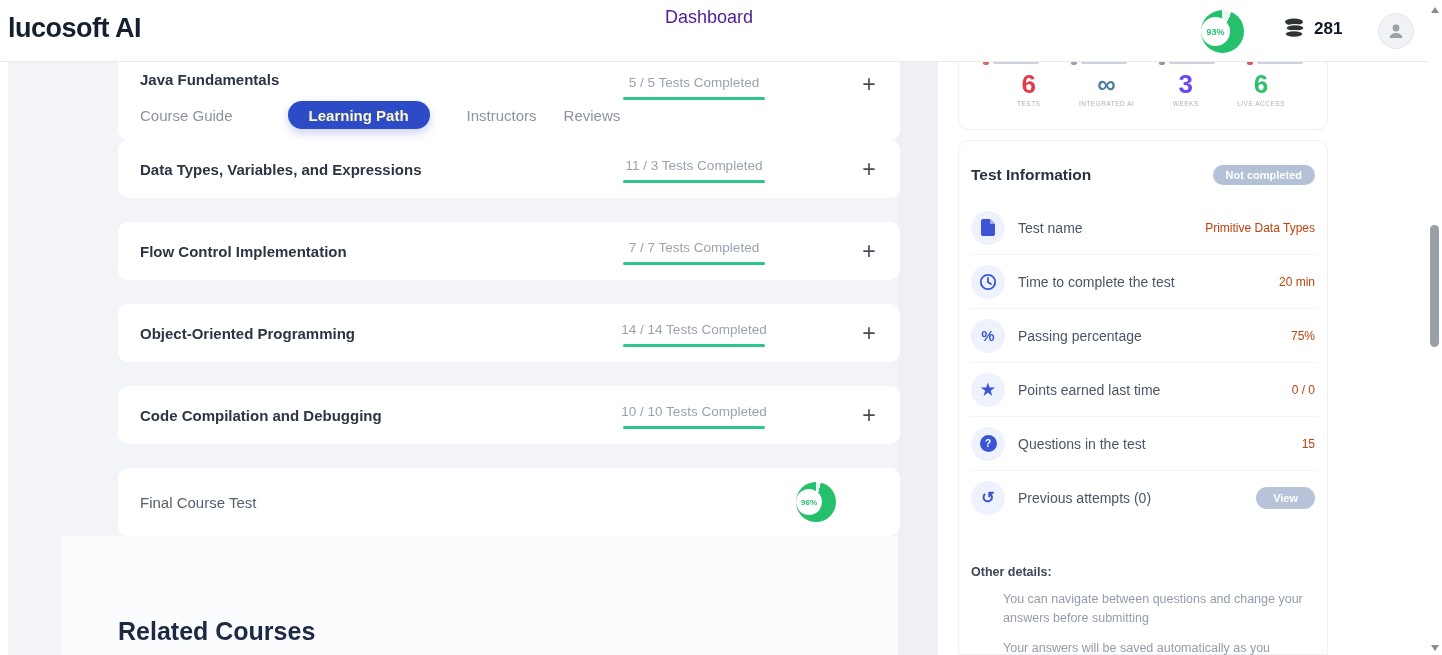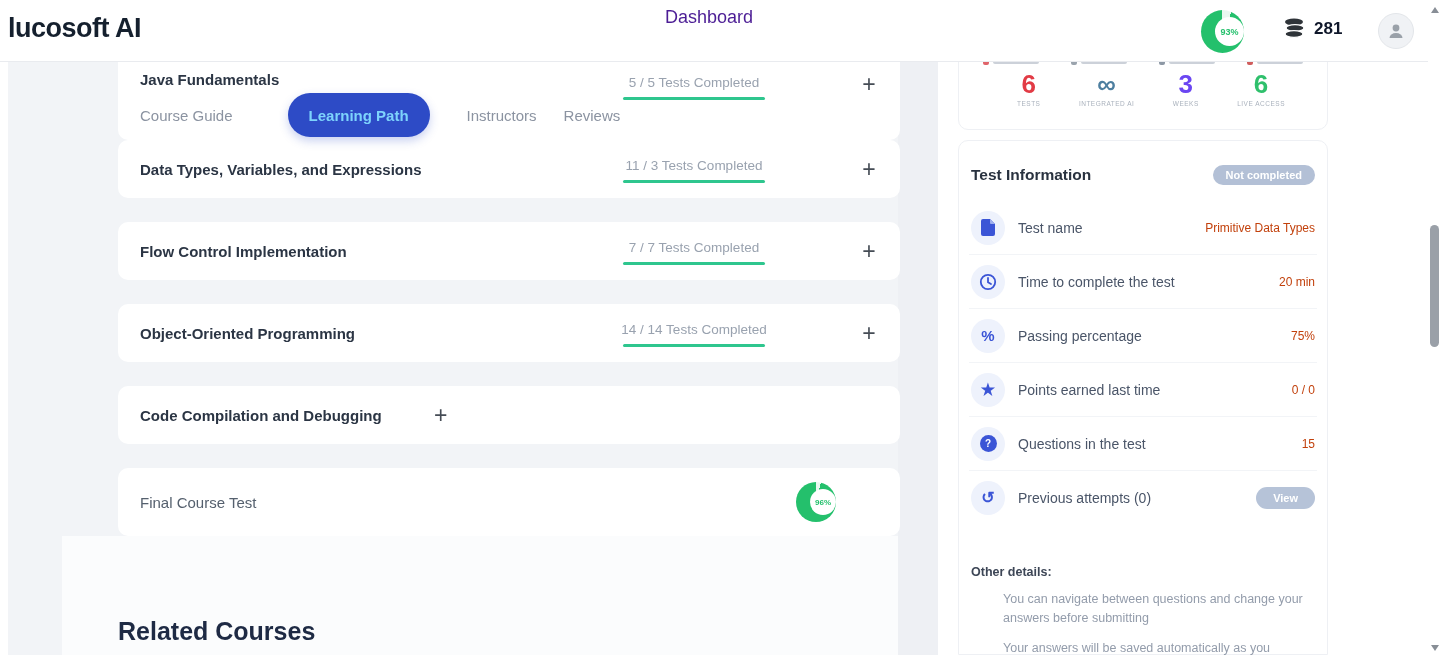--- a/index.html
+++ b/index.html
@@ -10,21 +10,21 @@
   .content-bg { position:absolute; left:8px; top:62px; width:890px; bottom:0; background:#f2f4f7; }
   .content-lower { position:absolute; left:62px; top:536px; width:836px; bottom:0; background:#fbfcfd; }
   .sidebar-bg { position:absolute; left:898px; top:62px; width:40px; bottom:0; background:#eef0f4; }
   .sidebar-panel { position:absolute; left:938px; top:62px; width:490px; bottom:0; background:#ffffff; }
 
   
   .header { position:absolute; left:0; top:0; width:1442px; height:62px; background:#ffffff;
             border-bottom:1px solid #e9ebef; z-index:30; }
   .logo { position:absolute; left:8px; top:13px; font-size:27px; font-weight:800; color:#15202e; letter-spacing:-0.5px; }
   .page-title { position:absolute; left:665px; top:7px; font-size:18px; color:#4c1d95; }
-  .ring { border-radius:50%; display:flex; align-items:center; justify-content:flex-end; }
+  .ring { border-radius:50%; display:flex; align-items:center; justify-content:flex-start; }
   .ring-inner { background:#ffffff; border-radius:50%; display:flex; align-items:center; justify-content:center; }
   .header-ring { position:absolute; left:1201px; top:10px; width:43px; height:43px;
                  background:conic-gradient(#e9f8f0 0 7%, #24c06c 7% 100%); }
   .header-ring .ring-inner { width:29px; height:29px; font-size:9px; font-weight:700; color:#24c06c; }
   .coins { position:absolute; left:1283px; top:18px; display:flex; align-items:center; gap:7px; }
   .coins-count { font-size:17px; font-weight:700; color:#0f172a; }
   .avatar { position:absolute; left:1378px; top:13px; width:36px; height:36px; border-radius:50%;
             background:#f0f2f5; border:1px solid #e3e6ea; display:flex; align-items:center; justify-content:center; }
 
   
@@ -37,22 +37,22 @@
   .status-bar { margin:6px auto 0 auto; width:142px; height:3px; border-radius:2px; background:#2ec68e; }
   .plus-btn { width:26px; height:26px; margin-left:46px; border:none; background:transparent;
               font-size:23px; color:#454c55; line-height:24px; text-align:center; cursor:pointer; font-weight:400; }
 
   .card-first .row-flex { height:40px; align-items:flex-start; padding-top:9px; }
   .card-first .status-block { margin-top:2px; }
   .tabs-row { position:absolute; left:118px; top:93px; width:782px; height:44px; z-index:20;
               display:flex; align-items:center; }
   .tab { font-size:15px; color:#8b93a1; cursor:pointer; }
   .tab-guide { margin-left:22px; }
-  .tab-pill { margin-left:55px; width:142px; height:44px; border-radius:22px; background:#2d4bc6;
-              color:#7dd3fc; font-weight:700; display:flex; align-items:center; justify-content:center;
+  .tab-pill { margin-left:55px; width:142px; height:28px; border-radius:22px; background:#2d4bc6;
+              color:#fef9c3; font-weight:700; display:flex; align-items:center; justify-content:center;
               box-shadow:0 4px 10px rgba(45,75,198,.25); }
   .tab-instructors { margin-left:37px; }
   .tab-reviews { margin-left:27px; }
 
   .card-m1 { top:140px; height:58px; }
   .card-m2 { top:222px; height:58px; }
   .card-m3 { top:304px; height:58px; }
   .card-m4 { top:386px; height:58px; }
   .card-final { top:468px; height:68px; }
   .final-title { font-size:15px; color:#55606e; }
@@ -160,20 +160,24 @@
       <span class="status-text">14 / 14 Tests Completed</span>
       <span class="status-bar" style="display:block;"></span>
     </span>
     <button class="plus-btn">+</button>
   </div>
 </div>
 
 <div class="card card-m4">
   <div class="row-flex">
     <span class="module-title">Code Compilation and Debugging</span>
+    <span class="status-block">
+      <span class="status-text">10 / 10 Tests Completed</span>
+      <span class="status-bar" style="display:block;"></span>
+    </span>
     <button class="plus-btn">+</button>
   </div>
 </div>
 
 <div class="card card-final">
   <div class="row-flex">
     <span class="final-title">Final Course Test</span>
     <span class="ring final-ring">
       <span class="ring-inner">96%</span>
     </span>

